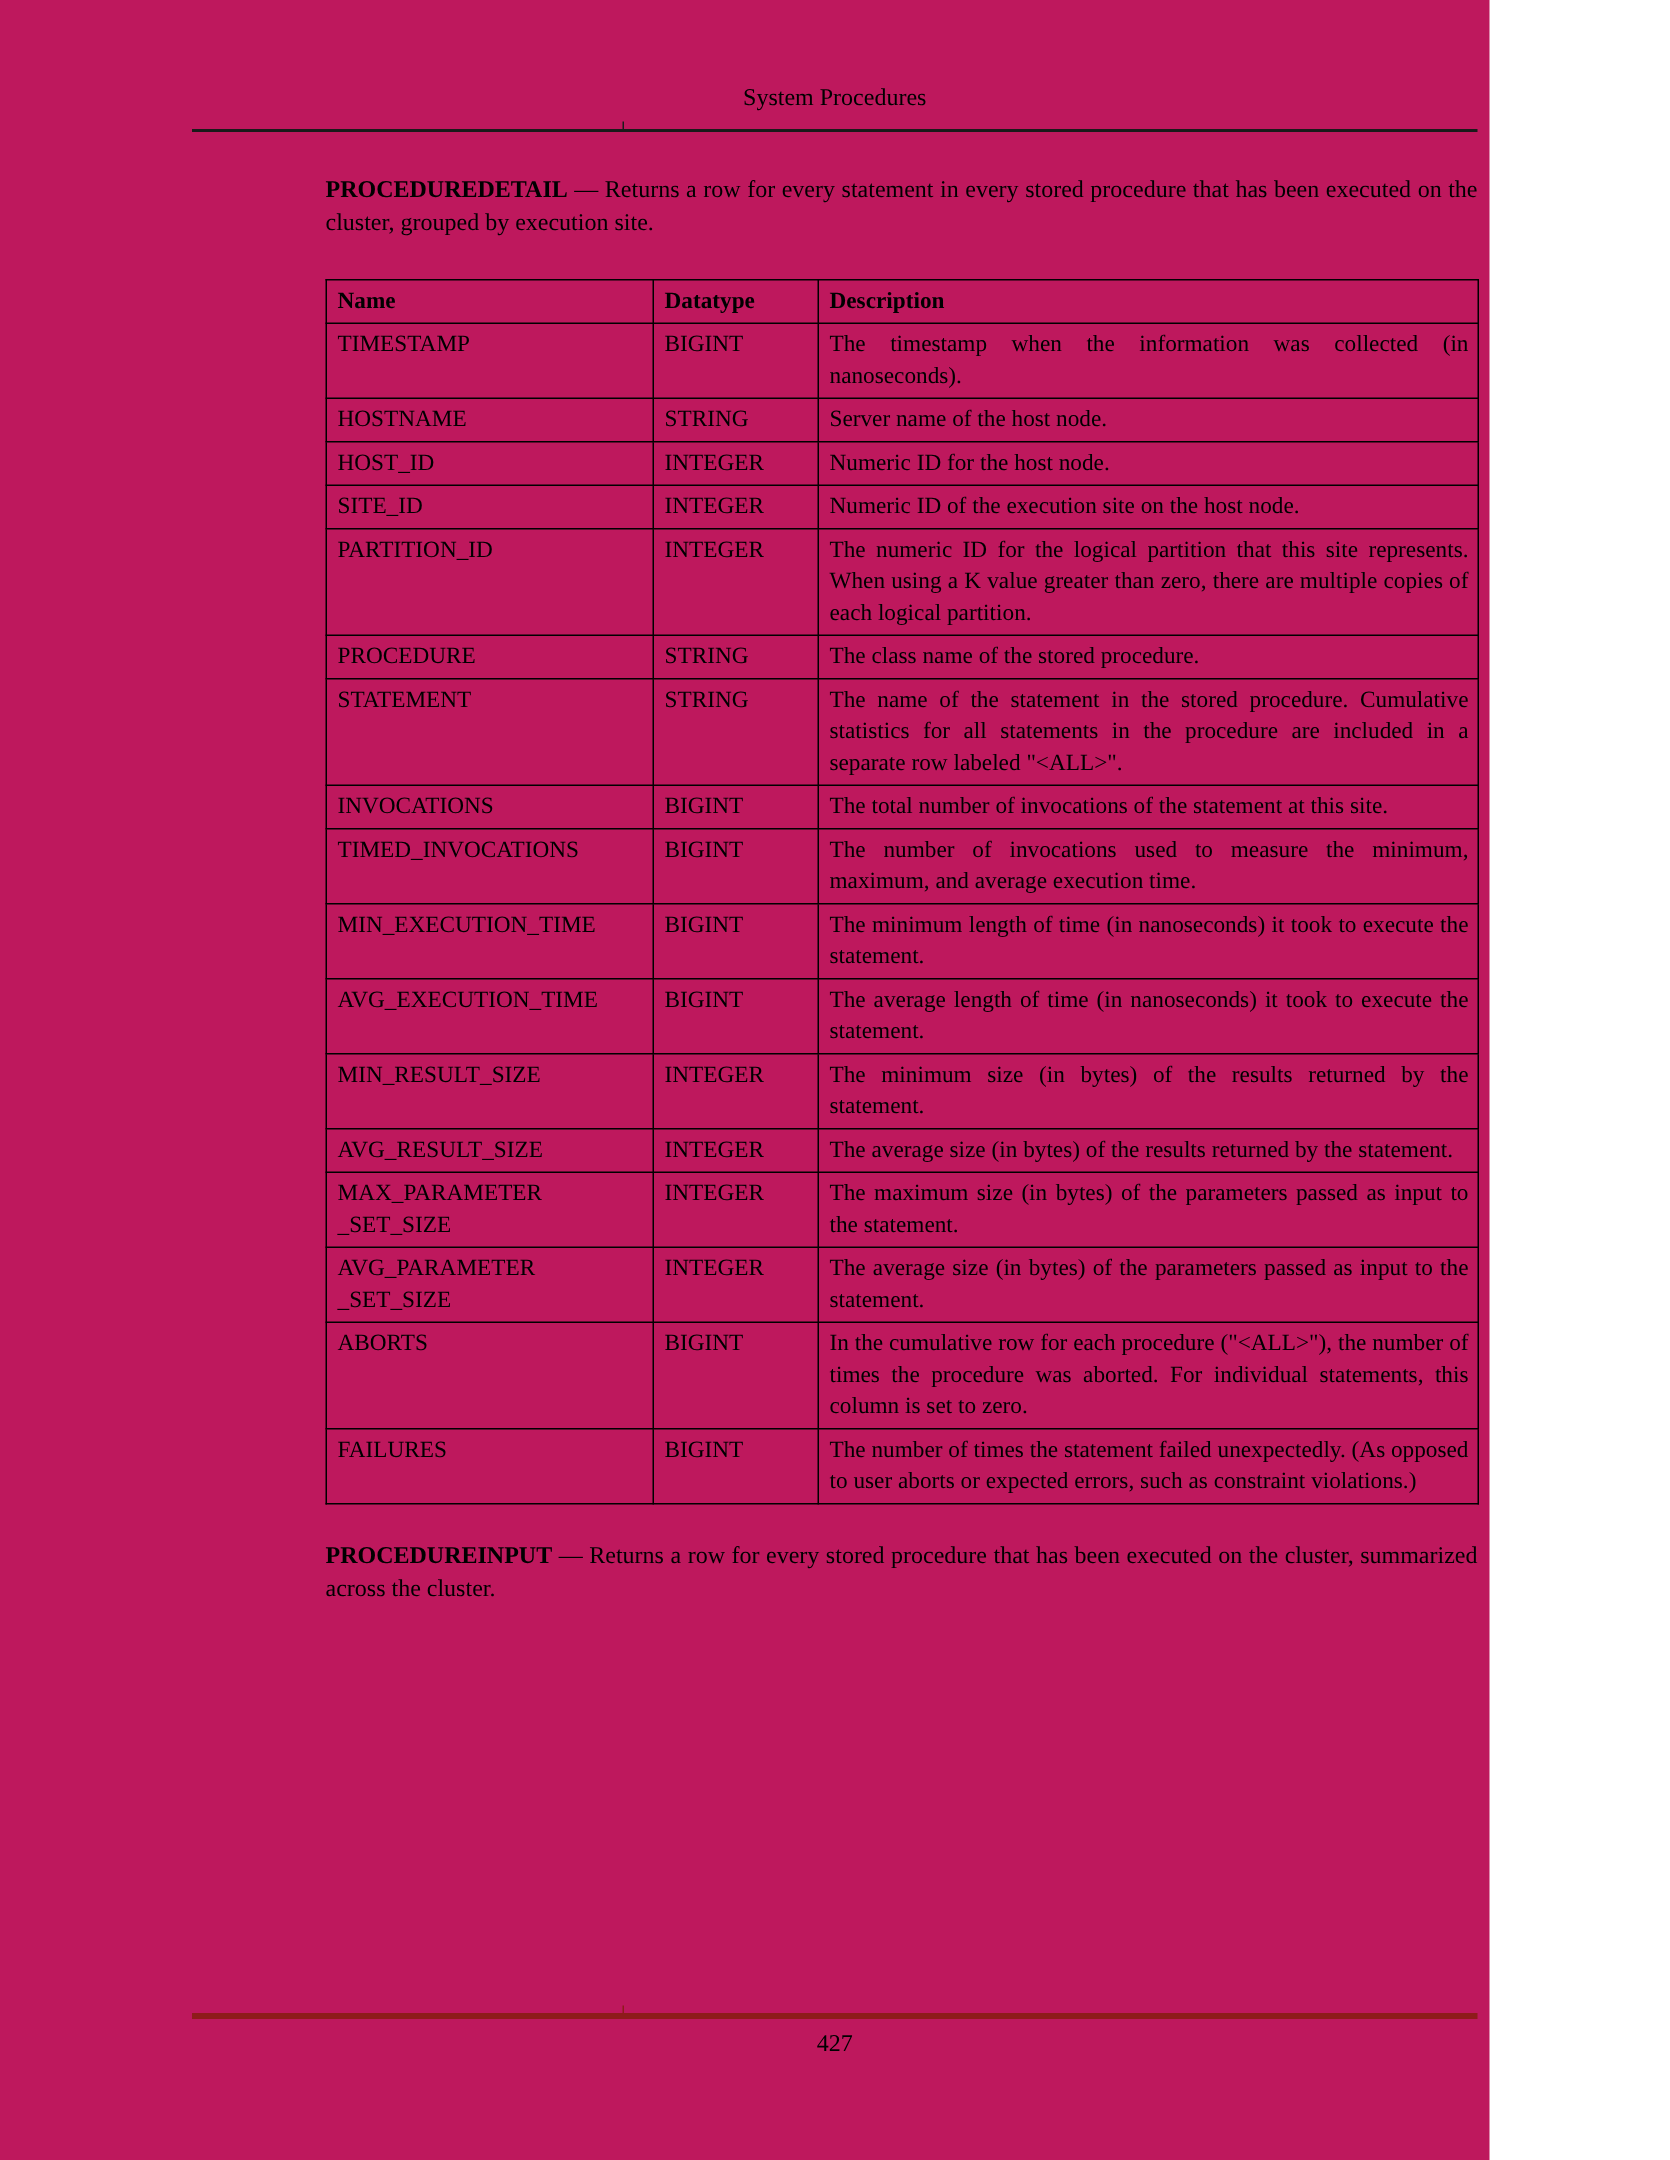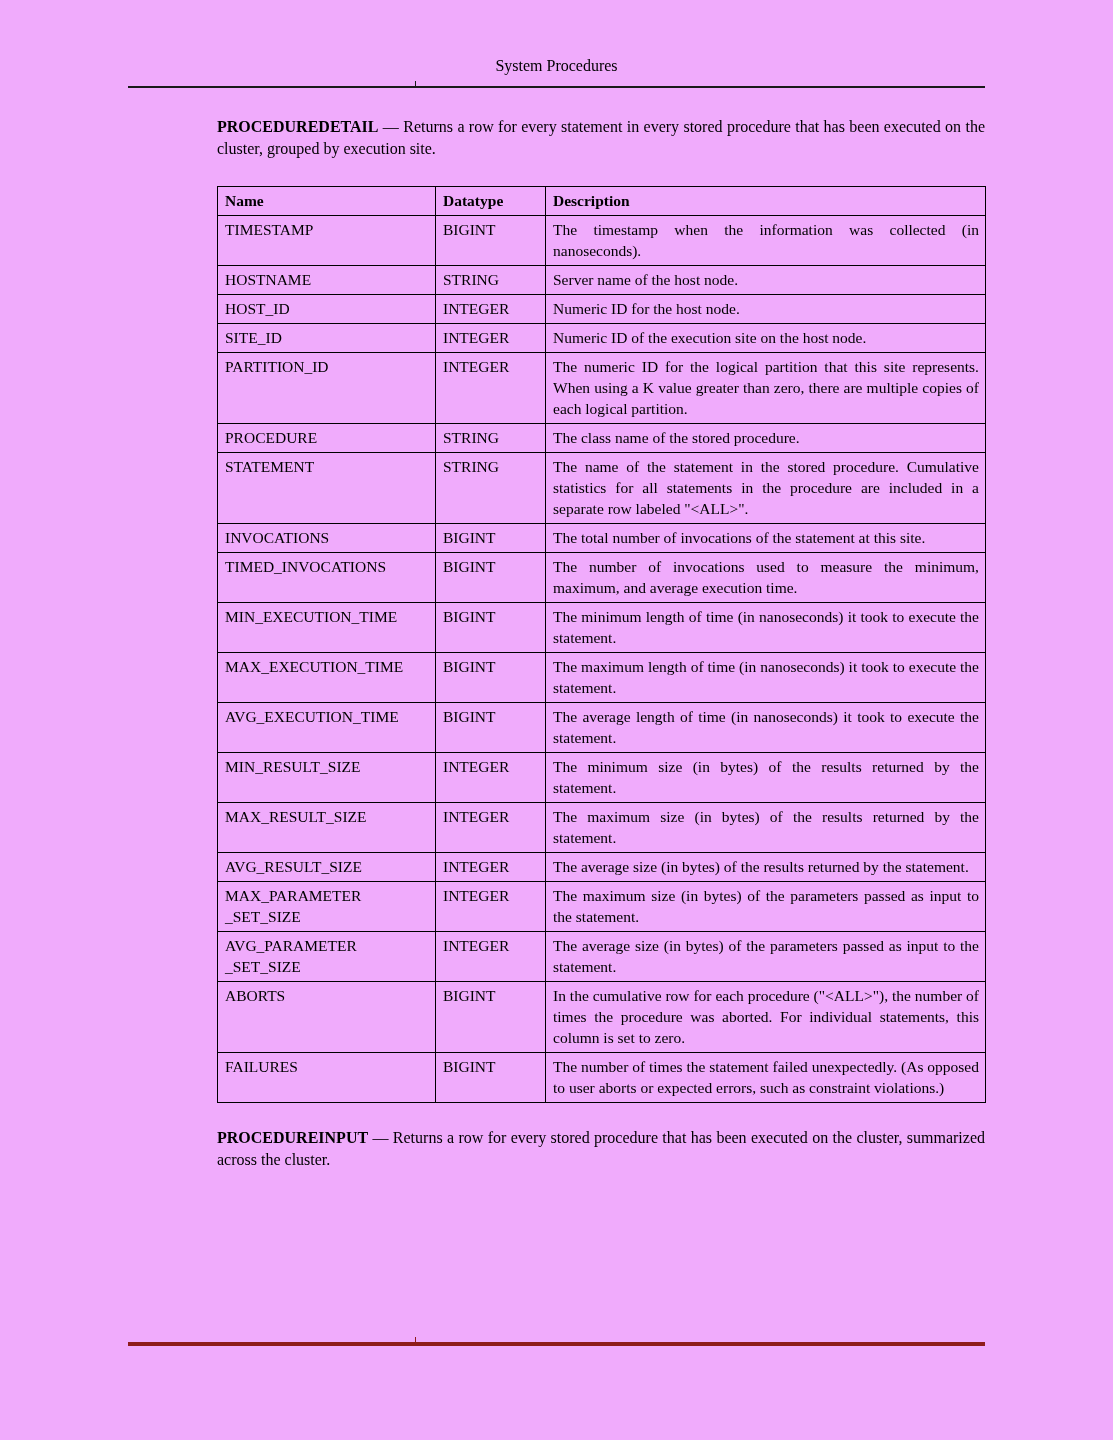--- a/index.html
+++ b/index.html
@@ -6,23 +6,23 @@
   html, body { background: #ffffff; }
   body {
     font-family: "Liberation Serif", "DejaVu Serif", serif;
     color: #000000;
     width: 1113px;
     height: 1440px;
     position: relative;
   }
   .page {
     position: relative;
-    width: 1113px;
+    width: 993px;
     height: 1440px;
-    background: #f0abfc;
+    background: #be185d;
     overflow: hidden;
     text-decoration: underline;
   }
   
   .running-header {
     position: absolute;
     top: 56px;
     left: 128px;
     width: 857px;
   }
@@ -183,38 +183,28 @@
             <td class="col-name">TIMED_INVOCATIONS</td>
             <td class="col-datatype">BIGINT</td>
             <td class="col-description">The number of invocations used to measure the minimum, maximum, and average execution time.</td>
           </tr>
           <tr>
             <td class="col-name">MIN_EXECUTION_TIME</td>
             <td class="col-datatype">BIGINT</td>
             <td class="col-description">The minimum length of time (in nanoseconds) it took to execute the statement.</td>
           </tr>
           <tr>
-            <td class="col-name">MAX_EXECUTION_TIME</td>
-            <td class="col-datatype">BIGINT</td>
-            <td class="col-description">The maximum length of time (in nanoseconds) it took to execute the statement.</td>
-          </tr>
-          <tr>
             <td class="col-name">AVG_EXECUTION_TIME</td>
             <td class="col-datatype">BIGINT</td>
             <td class="col-description">The average length of time (in nanoseconds) it took to execute the statement.</td>
           </tr>
           <tr>
             <td class="col-name">MIN_RESULT_SIZE</td>
             <td class="col-datatype">INTEGER</td>
             <td class="col-description">The minimum size (in bytes) of the results returned by the statement.</td>
-          </tr>
-          <tr>
-            <td class="col-name">MAX_RESULT_SIZE</td>
-            <td class="col-datatype">INTEGER</td>
-            <td class="col-description">The maximum size (in bytes) of the results returned by the statement.</td>
           </tr>
           <tr>
             <td class="col-name">AVG_RESULT_SIZE</td>
             <td class="col-datatype">INTEGER</td>
             <td class="col-description">The average size (in bytes) of the results returned by the statement.</td>
           </tr>
           <tr>
             <td class="col-name">MAX_PARAMETER
 _SET_SIZE</td>
             <td class="col-datatype">INTEGER</td>
@@ -240,15 +230,16 @@
     </table>
 
     <p class="lead"><span class="term">PROCEDUREINPUT</span><span> — Returns a row for every stored procedure that has been executed on the cluster, summarized across the cluster.</span></p>
 
   </div>
 
   <div class="running-footer">
     <div class="footer-rule">
       <span class="rule-tick"></span>
     </div>
+    <div class="page-number">427</div>
   </div>
 
 </div>
 
 </body></html>

